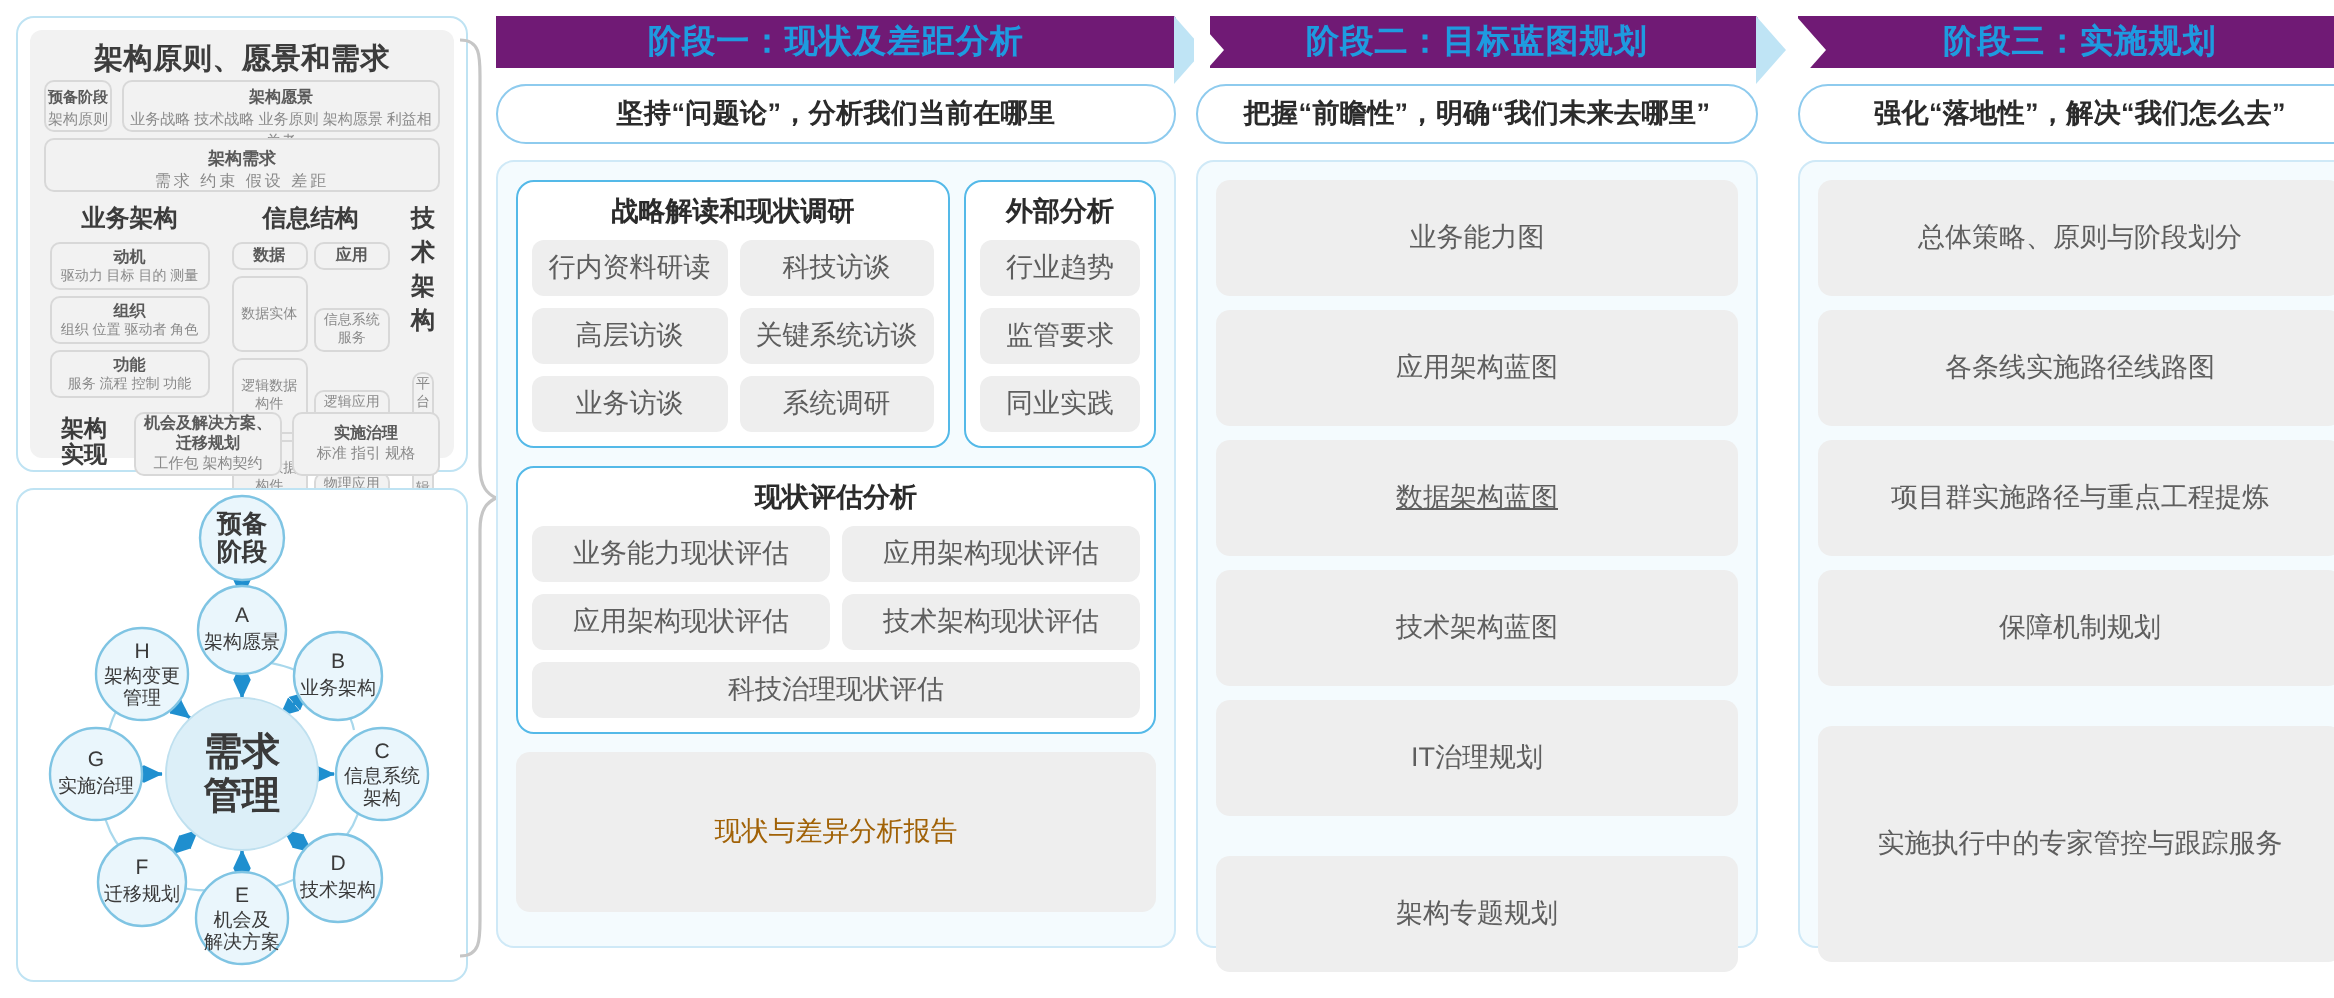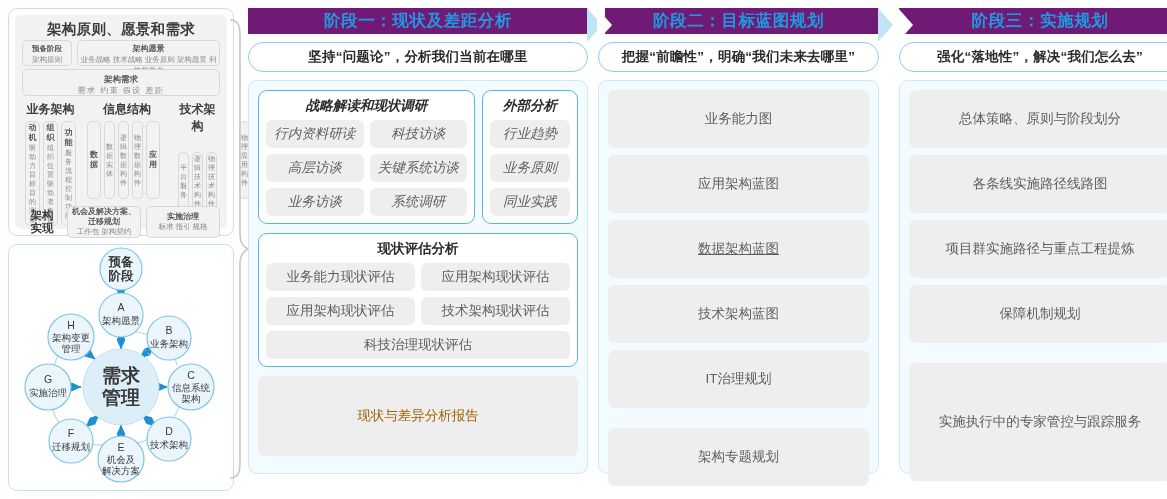--- a/index.html
+++ b/index.html
@@ -28,38 +28,38 @@
     text-align: center; font-weight: bold; font-size: 14.5px; color: #3c3c3c;
     padding-top: 5px; letter-spacing: .3px;
   }
   .gbox {
     background: #f2f2f2; border: 1px solid #d8d8d8; border-radius: 5px;
   }
   .gbox-h { text-align:center; font-weight:bold; color:#5a5a5a; }
   .gbox-s { text-align:center; color:#8a8a8a; }
 
   .row-prep { position:absolute; left:7px; top:25px; right:7px; height:26px; display:flex; gap:5px; }
-  .cell-prep { width:50px; padding-top:2px; }
+  .cell-prep { width:34px; padding-top:2px; }
   .cell-prep .gbox-h { font-size:7.5px; line-height:11px; }
   .cell-prep .gbox-s { font-size:7.5px; line-height:11px; }
   .cell-vision { flex:1; padding-top:2px; }
   .cell-vision .gbox-h { font-size:8px; line-height:11px; }
   .cell-vision .gbox-s { font-size:7.5px; line-height:11px; }
 
   .row-req { position:absolute; left:7px; top:54px; right:7px; height:27px; padding-top:3px; }
   .row-req .gbox-h { font-size:8.5px; line-height:12px; }
   .row-req .gbox-s { font-size:8px; line-height:12px; letter-spacing:1.5px; }
 
   .row-arch { position:absolute; left:7px; top:85px; right:7px; height:102px; display:flex; gap:5px; }
   .col-arch { background:#f2f2f2; border-radius:5px; display:flex; flex-direction:column; }
   .col-arch > .col-title { text-align:center; font-weight:bold; font-size:12px; color:#3c3c3c; padding:1px 0 3px; }
   .col-biz { width:86px; }
   .col-info { width:86px; }
   .col-tech { flex:1; }
-  .stack { display:flex; flex-direction:row; gap:3px; padding:0 3px 3px; flex:1; }
+  .stack { display:flex; flex-direction:column; gap:3px; padding:0 3px 3px; flex:1; }
   .stack .gbox { flex:1; display:flex; flex-direction:column; justify-content:center; padding:1px; }
   .stack .gbox-h { font-size:8px; line-height:10px; }
   .stack .gbox-s { font-size:7px; line-height:9px; }
   .two-col { display:flex; gap:3px; padding:0 3px 3px; flex:1; }
   .two-col > .stack { padding:0; }
   .two-col .gbox-h { font-size:8px; line-height:10px; }
   .two-col .gbox-s { font-size:7px; line-height:9px; }
 
   .row-impl { position:absolute; left:7px; top:191px; right:7px; height:32px; display:flex; gap:5px; align-items:stretch; }
   .impl-label { width:40px; display:flex; flex-direction:column; align-items:center; justify-content:center;
@@ -340,21 +340,21 @@
     <div class="phase-hdr">
       <span class="hdr-text">阶段一：现状及差距分析</span>
       <svg class="chev-notch" viewBox="0 0 18 34">
         <path d="M0,0 L18,0 L18,34 L0,34 L15,17 Z" fill="#ffffff"></path>
         <path d="M0,0 L15,17 L0,34" fill="#bfe4f5"></path>
       </svg>
     </div>
     <div class="phase-sub">坚持“问题论”，分析我们当前在哪里</div>
     <div class="phase-body" style="height:394px;">
 
-      <div style="display:flex; gap:7px;font-style:italic;">
+      <div style="display:flex; gap:7px;">
         <div class="sub-card" style="flex:1;">
           <div class="sub-card-title">战略解读和现状调研</div>
           <div class="chip-row">
             <div class="chip">行内资料研读</div>
             <div class="chip">科技访谈</div>
           </div>
           <div class="chip-row">
             <div class="chip">高层访谈</div>
             <div class="chip">关键系统访谈</div>
           </div>
@@ -363,21 +363,21 @@
             <div class="chip">系统调研</div>
           </div>
         </div>
 
         <div class="sub-card" style="width:96px;">
           <div class="sub-card-title">外部分析</div>
           <div class="chip-row">
             <div class="chip">行业趋势</div>
           </div>
           <div class="chip-row">
-            <div class="chip">业务原则</div>
+            <div class="chip">监管要求</div>
           </div>
           <div class="chip-row">
             <div class="chip">同业实践</div>
           </div>
         </div>
       </div>
 
       <div class="sub-card" style="margin-top:9px;">
         <div class="sub-card-title">现状评估分析</div>
         <div class="chip-row">

